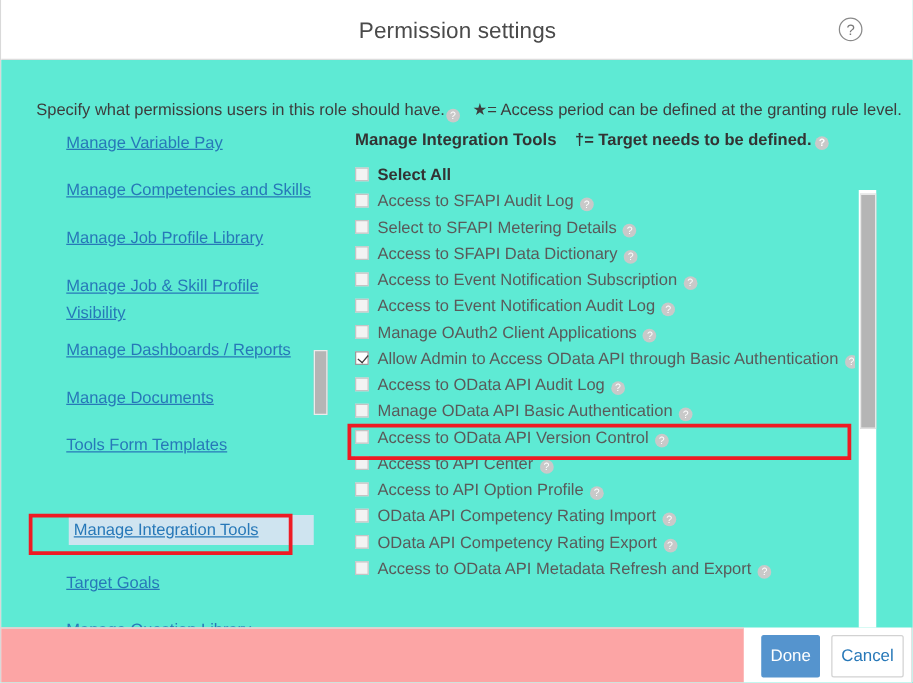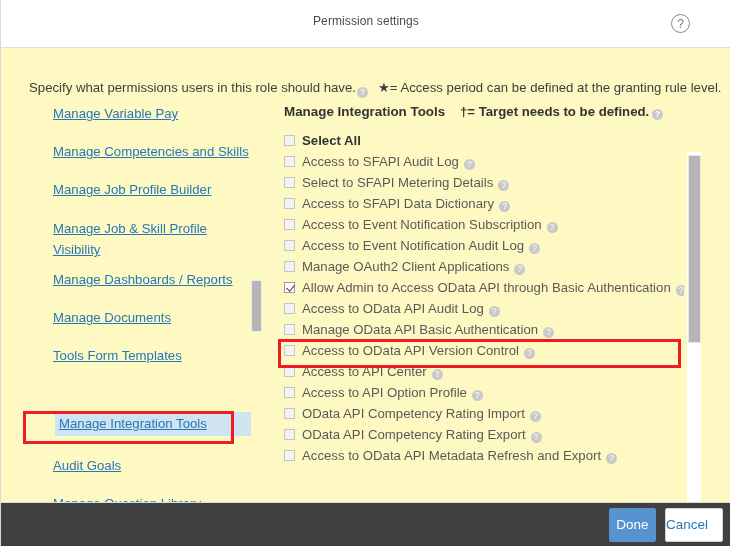--- a/index.html
+++ b/index.html
@@ -33,21 +33,21 @@
     height: 48px;
     background: #ffffff;
     border-bottom: 1px solid #dcdcdc;
     box-sizing: border-box;
   }
   #dialog-title {
     position: absolute;
     left: 0; top: 14px;
     width: 730px;
     text-align: center;
-    font-size: 12px;
+    font-size: 18px;
     color: #4a4a4a;
     letter-spacing: .1px;
   }
   #help-icon-header {
     position: absolute;
     left: 670px; top: 14px;
     width: 19px; height: 19px;
     border: 1.2px solid #8a8a8a;
     border-radius: 50%;
     color: #7a7a7a;
@@ -57,21 +57,21 @@
     box-sizing: border-box;
     cursor: pointer;
   }
 
   
   #dialog-body {
     position: absolute;
     left: 0; top: 48px;
     width: 730px;
     height: 454px;
-    background: #fef9c3;
+    background: #5eead4;
     overflow: hidden;
   }
 
   #intro-line {
     position: absolute;
     left: 28px; top: 32px;
     font-size: 13.2px;
     color: #3d3d3d;
     white-space: nowrap;
   }
@@ -256,23 +256,23 @@
     background: #b5b5b5;
     border: 1px solid #e8e8e8;
     box-sizing: border-box;
     cursor: pointer;
   }
 
   
   #dialog-footer {
     position: absolute;
     left: 0; top: 502px;
-    width: 730px;
+    width: 594px;
     height: 44px;
-    background: #404040;
+    background: #fca5a5;
     border-top: 1px solid #dcdcdc;
     box-sizing: border-box;
   }
   #btn-done {
     position: absolute;
     left: 608px; top: 5px;
     width: 47px; height: 34px;
     background: #5594ce;
     border: 1px solid #5594ce;
     border-radius: 2px;
@@ -287,20 +287,21 @@
   #btn-cancel {
     position: absolute;
     left: 664px; top: 5px;
     width: 58px; height: 34px;
     background: #ffffff;
     border: 1px solid #d2d2d2;
     border-radius: 2px;
     color: #2778b8;
     font-size: 13.5px;
     line-height: 32px;
+    text-align: center;
     cursor: pointer;
     box-sizing: border-box;
     font-family: "Liberation Sans", sans-serif;
   }
 </style>
 </head>
 <body>
 
 <div id="dialog">
 
@@ -311,27 +312,27 @@
 
   <div id="dialog-body">
 
     <div id="intro-line">
       <span>Specify what permissions users in this role should have.</span><span class="info-dot">?</span><span class="star-note">★= Access period can be defined at the granting rule level.</span>
     </div>
 
     <div id="category-list">
         <div class="category-item" style="top: 0px;">Manage Variable Pay</div>
         <div class="category-item" style="top: 38px;">Manage Competencies and Skills</div>
-        <div class="category-item" style="top: 76px;">Manage Job Profile Builder</div>
+        <div class="category-item" style="top: 76px;">Manage Job Profile Library</div>
         <div class="category-item two-line" style="top: 114px;">Manage Job &amp; Skill Profile Visibility</div>
         <div class="category-item" style="top: 166px;">Manage Dashboards / Reports</div>
         <div class="category-item" style="top: 204px;">Manage Documents</div>
         <div class="category-item" style="top: 242px;">Tools Form Templates</div>
         <div class="category-item selected" style="top: 308px;">Manage Integration Tools</div>
-        <div class="category-item" style="top: 352px;">Audit Goals</div>
+        <div class="category-item" style="top: 352px;">Target Goals</div>
         <div class="category-item" style="top: 390px;">Manage Question Library</div>
       </div>
 
     <div id="category-scroll-thumb"></div>
 
     <div id="permission-pane">
       <div id="permission-header-row">
         <div id="permission-group-title">Manage Integration Tools</div>
         <div id="target-note"><span>†= Target needs to be defined.</span><span class="info-dot">?</span></div>
       </div>

